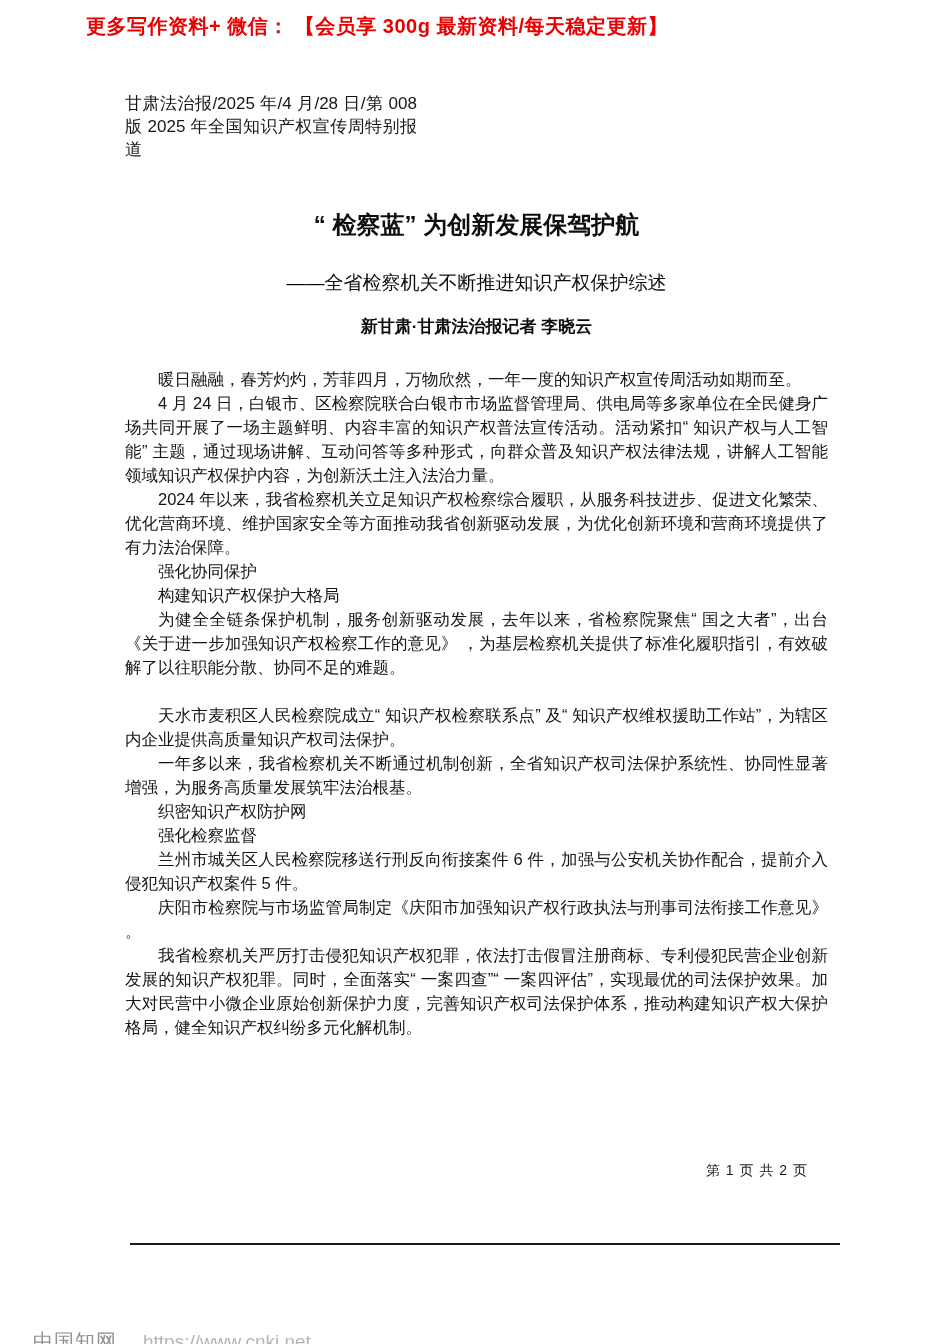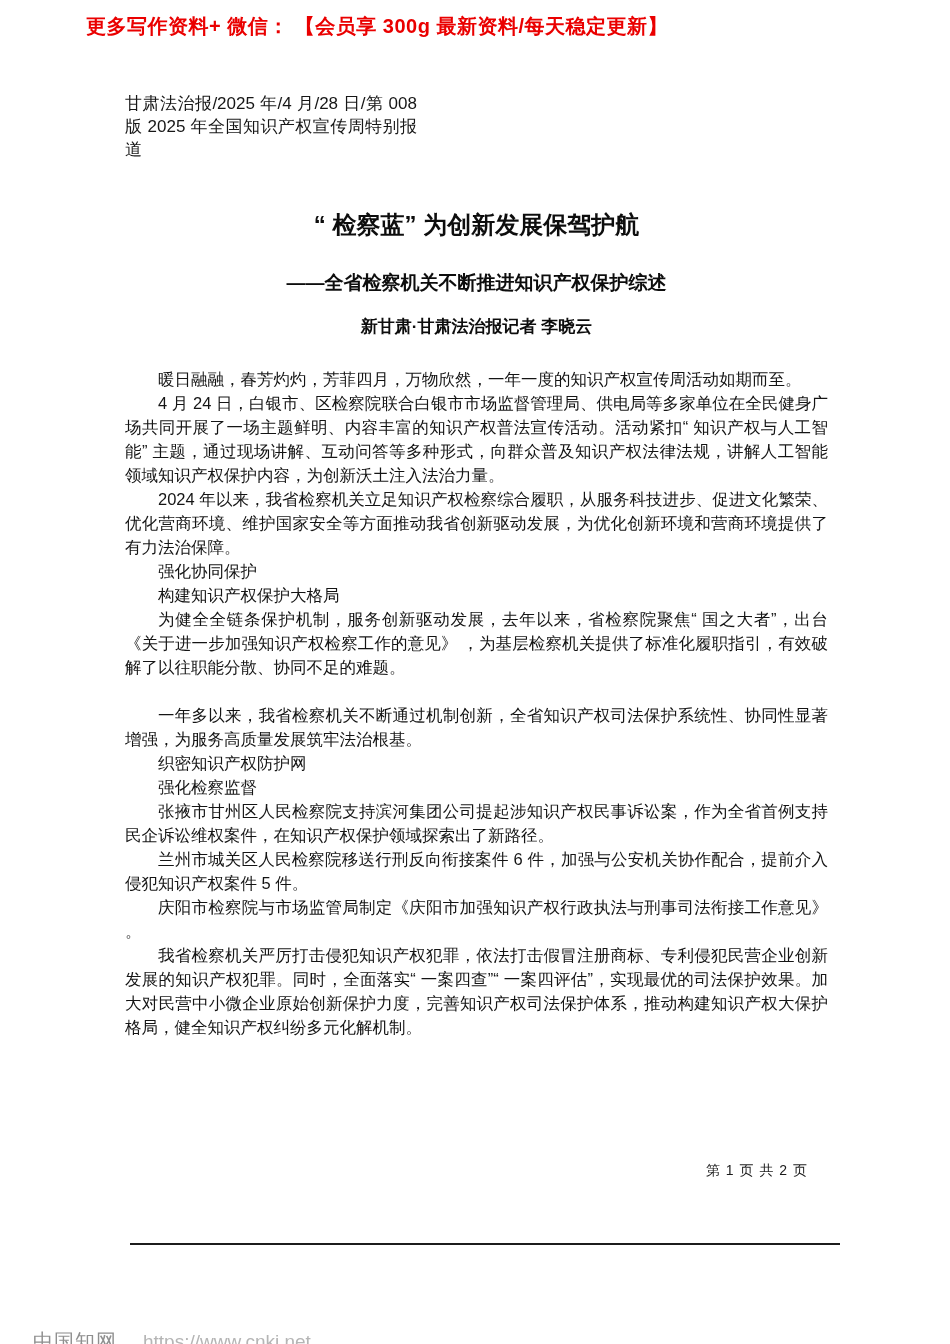--- a/index.html
+++ b/index.html
@@ -42,21 +42,21 @@
     top: 182px;
     text-align: center;
     font-size: 24px;
     font-weight: bold;
     color: #0d0d0d;
   }
   .article-subtitle {
     top: 243px;
     text-align: center;
     font-size: 19px;
-    font-weight: bold;
+    font-weight: normal;
     color: #0d0d0d;
   }
   .article-byline {
     top: 288px;
     text-align: center;
     font-size: 17px;
     font-weight: bold;
     color: #0d0d0d;
   }
   .article-body {
@@ -124,24 +124,24 @@
 <div class="content-col article-byline">新甘肃·甘肃法治报记者 李晓云</div>
 
 <div class="content-col article-body">
     <p>暖日融融，春芳灼灼，芳菲四月，万物欣然，一年一度的知识产权宣传周活动如期而至。</p>
     <p>4 月 24 日，白银市、区检察院联合白银市市场监督管理局、供电局等多家单位在全民健身广场共同开展了一场主题鲜明、内容丰富的知识产权普法宣传活动。活动紧扣“ 知识产权与人工智能” 主题，通过现场讲解、互动问答等多种形式，向群众普及知识产权法律法规，讲解人工智能领域知识产权保护内容，为创新沃土注入法治力量。</p>
     <p>2024 年以来，我省检察机关立足知识产权检察综合履职，从服务科技进步、促进文化繁荣、优化营商环境、维护国家安全等方面推动我省创新驱动发展，为优化创新环境和营商环境提供了有力法治保障。</p>
     <p>强化协同保护</p>
     <p>构建知识产权保护大格局</p>
     <p>为健全全链条保护机制，服务创新驱动发展，去年以来，省检察院聚焦“ 国之大者”，出台《关于进一步加强知识产权检察工作的意见》 ，为基层检察机关提供了标准化履职指引，有效破解了以往职能分散、协同不足的难题。</p>
     <p class="spacer"></p>
+    <p>天水市麦积区人民检察院成立“ 知识产权检察联系点” 及“ 知识产权维权援助工作站”，为辖区内企业提供高质量知识产权司法保护。</p>
     <p>一年多以来，我省检察机关不断通过机制创新，全省知识产权司法保护系统性、协同性显著增强，为服务高质量发展筑牢法治根基。</p>
     <p>织密知识产权防护网</p>
     <p>强化检察监督</p>
-    <p>张掖市甘州区人民检察院支持滨河集团公司提起涉知识产权民事诉讼案，作为全省首例支持民企诉讼维权案件，在知识产权保护领域探索出了新路径。</p>
     <p>兰州市城关区人民检察院移送行刑反向衔接案件 6 件，加强与公安机关协作配合，提前介入侵犯知识产权案件 5 件。</p>
     <p>庆阳市检察院与市场监管局制定《庆阳市加强知识产权行政执法与刑事司法衔接工作意见》 。</p>
     <p>我省检察机关严厉打击侵犯知识产权犯罪，依法打击假冒注册商标、专利侵犯民营企业创新发展的知识产权犯罪。同时，全面落实“ 一案四查”“ 一案四评估”，实现最优的司法保护效果。加大对民营中小微企业原始创新保护力度，完善知识产权司法保护体系，推动构建知识产权大保护格局，健全知识产权纠纷多元化解机制。</p>
   </div>
 
 <div class="page-indicator">第 1 页 共 2 页</div>
 
 <div class="footer-divider"></div>
 
 <div class="footer">

